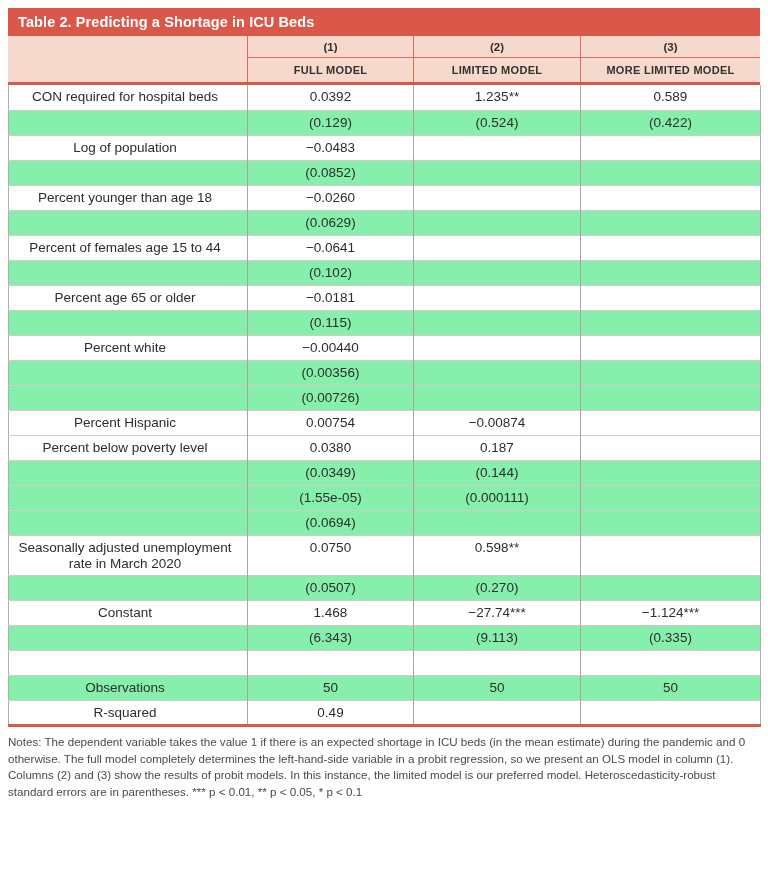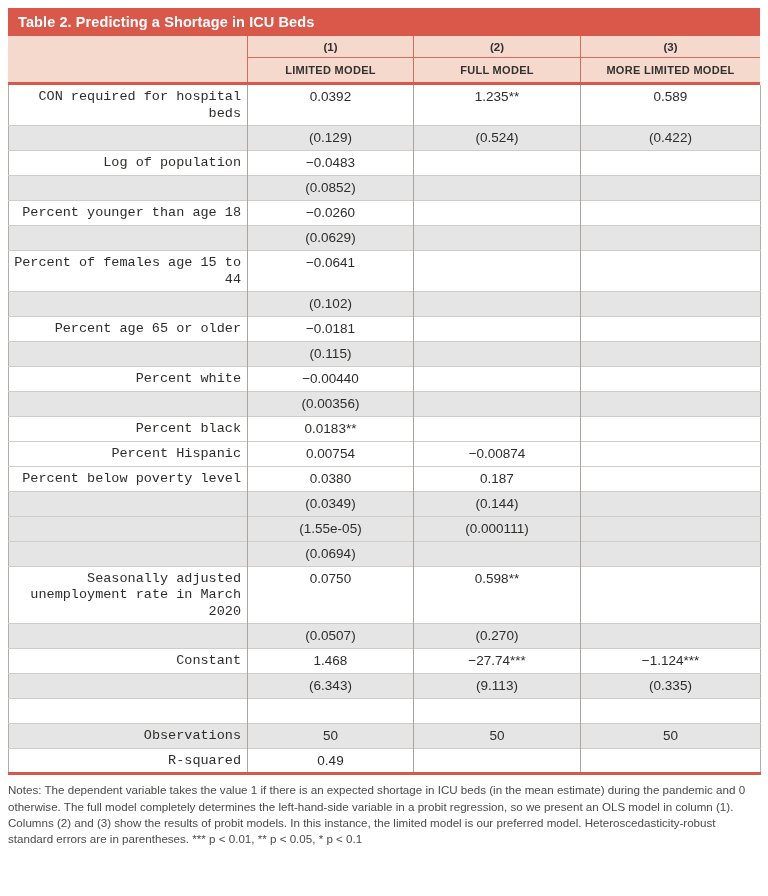--- a/index.html
+++ b/index.html
@@ -68,29 +68,28 @@
     font-size: 13.5px;
     vertical-align: top;
     padding-top: 4px;
     padding-bottom: 2px;
     border-top: 1px solid #d2ccc9;
     color: #2e2d2c;
     line-height: 1.25;
   }
   table.results tr:first-child td { border-top: none; }
   td.lbl {
-    text-align: right;
+    text-align: center;
     padding-right: 6px;
-    font-family: Liberation Mono, monospace;
   }
   td.val {
     text-align: center;
     border-left: 1px solid #aba5a2;
   }
-  tr.shaded td { background: #e5e5e5; }
+  tr.shaded td { background: #86efac; }
   
   .notes {
     width: 752px;
     margin-top: 7px;
     font-size: 11.6px;
     line-height: 1.42;
     color: #4b4a48;
   }
 </style>
 </head>
@@ -100,22 +99,22 @@
 
   <div class="title-bar">
     <span>Table 2. Predicting a Shortage in ICU Beds</span>
   </div>
 
   <div class="hdr">
     <div class="hdr-label-cell"></div>
     <div class="hdr-cell hdr-num">(1)</div>
     <div class="hdr-cell hdr-num">(2)</div>
     <div class="hdr-cell hdr-num">(3)</div>
+    <div class="hdr-cell hdr-model">FULL MODEL</div>
     <div class="hdr-cell hdr-model">LIMITED MODEL</div>
-    <div class="hdr-cell hdr-model">FULL MODEL</div>
     <div class="hdr-cell hdr-model">MORE LIMITED MODEL</div>
   </div>
 
   <table class="results">
     <colgroup>
       <col class="c-label">
       <col class="c-1">
       <col class="c-2">
       <col class="c-3">
     </colgroup>
@@ -185,23 +184,23 @@
           <td class="val">−0.00440</td>
           <td class="val"></td>
           <td class="val"></td>
         </tr>
         <tr class="shaded">
           <td class="lbl"></td>
           <td class="val">(0.00356)</td>
           <td class="val"></td>
           <td class="val"></td>
         </tr>
-        <tr>
-          <td class="lbl">Percent black</td>
-          <td class="val">0.0183**</td>
+        <tr class="shaded">
+          <td class="lbl"></td>
+          <td class="val">(0.00726)</td>
           <td class="val"></td>
           <td class="val"></td>
         </tr>
         <tr>
           <td class="lbl">Percent Hispanic</td>
           <td class="val">0.00754</td>
           <td class="val">−0.00874</td>
           <td class="val"></td>
         </tr>
         <tr>

